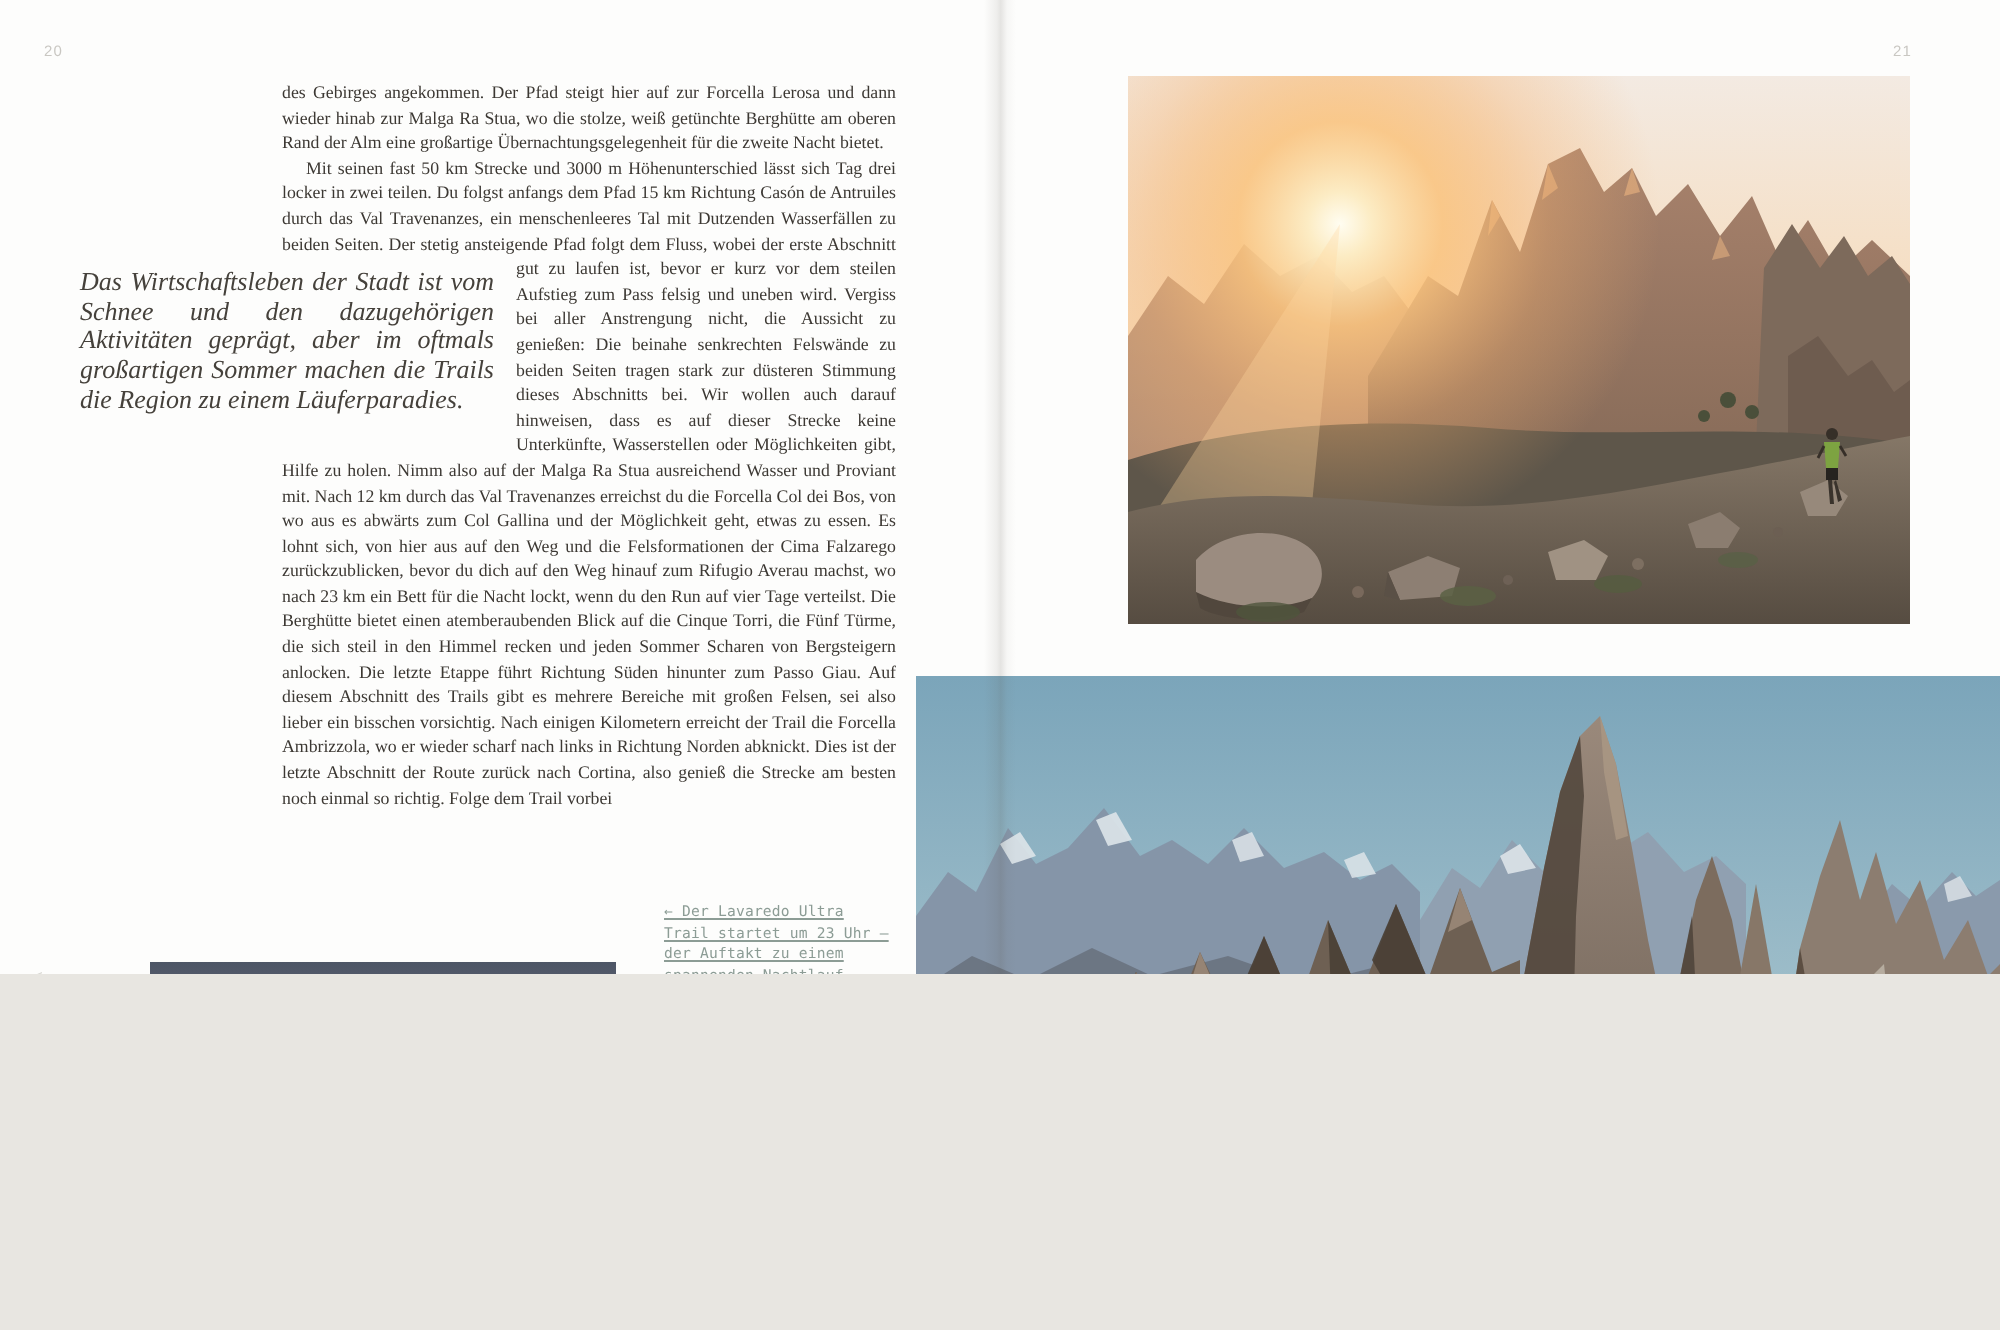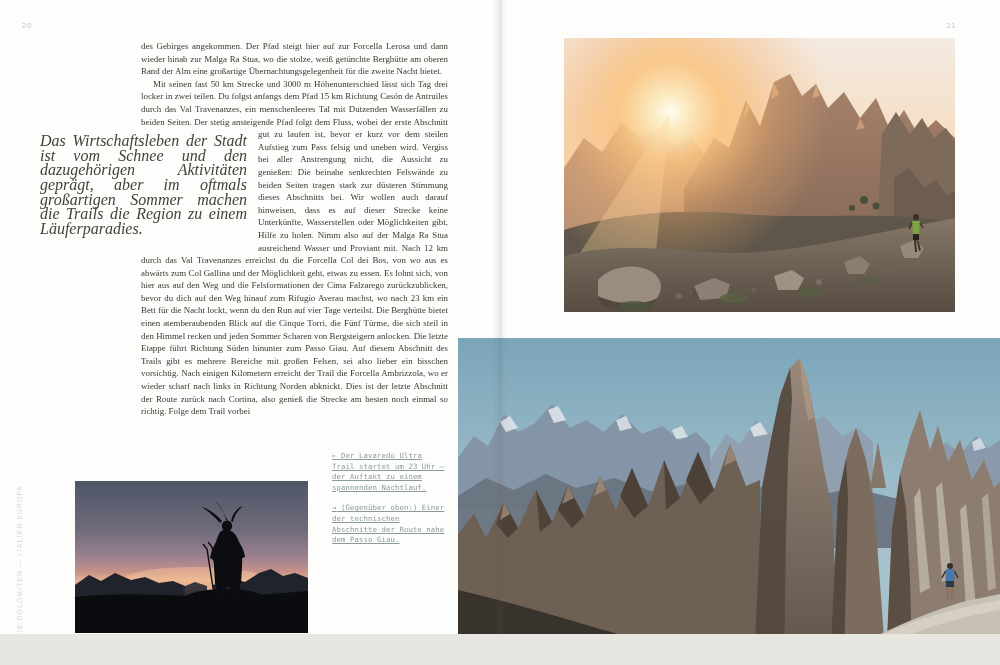--- a/index.html
+++ b/index.html
@@ -1,17 +1,17 @@
 <!DOCTYPE html>
 <html lang="de"><head>
 <meta charset="utf-8">
 <style>
   html,body { margin:0; padding:0; background:#e8e6e1; }
   .spread {
-    position:relative; width:1000px; height:634px; margin:0 auto;
+    position:relative; width:1000px; height:487px; margin:0 auto;
     background:#fdfdfc; overflow:hidden;
     font-family:"Liberation Serif","DejaVu Serif",serif;
   }
   .pagenum {
     position:absolute; top:21px;
     font-family:"Liberation Sans","DejaVu Sans",sans-serif;
     font-size:7.5px; letter-spacing:0.6px; color:#c9c7c2;
   }
   .pagenum.left  { left:22px; }
   .pagenum.right { right:44px; }
@@ -28,21 +28,21 @@
     position:absolute; left:141px; top:40px; width:307px;
     font-size:8.9px; line-height:12.6px; text-align:justify;
     color:#3c3833;
   }
   .text-col p { margin:0;font-family:Liberation Serif, serif; }
   .text-col p.p2 { text-indent:12px; }
 
   .pullquote {
     float:left; display:block; width:207px;
     margin:6px 11px 14px -101px;
-    font-style:italic; font-size:16px; line-height:14.6px;
+    font-style:italic; font-size:13px; line-height:14.6px;
     text-align:justify; text-indent:0; color:#45413b;
   }
 
   .captions {
     position:absolute; left:332px; top:451px; width:116px;
     font-family:"DejaVu Sans Mono","Liberation Mono",monospace;
     font-size:7.3px; line-height:10.6px; letter-spacing:0.1px;
     color:#8c9c95;
     text-decoration:underline;
   }

